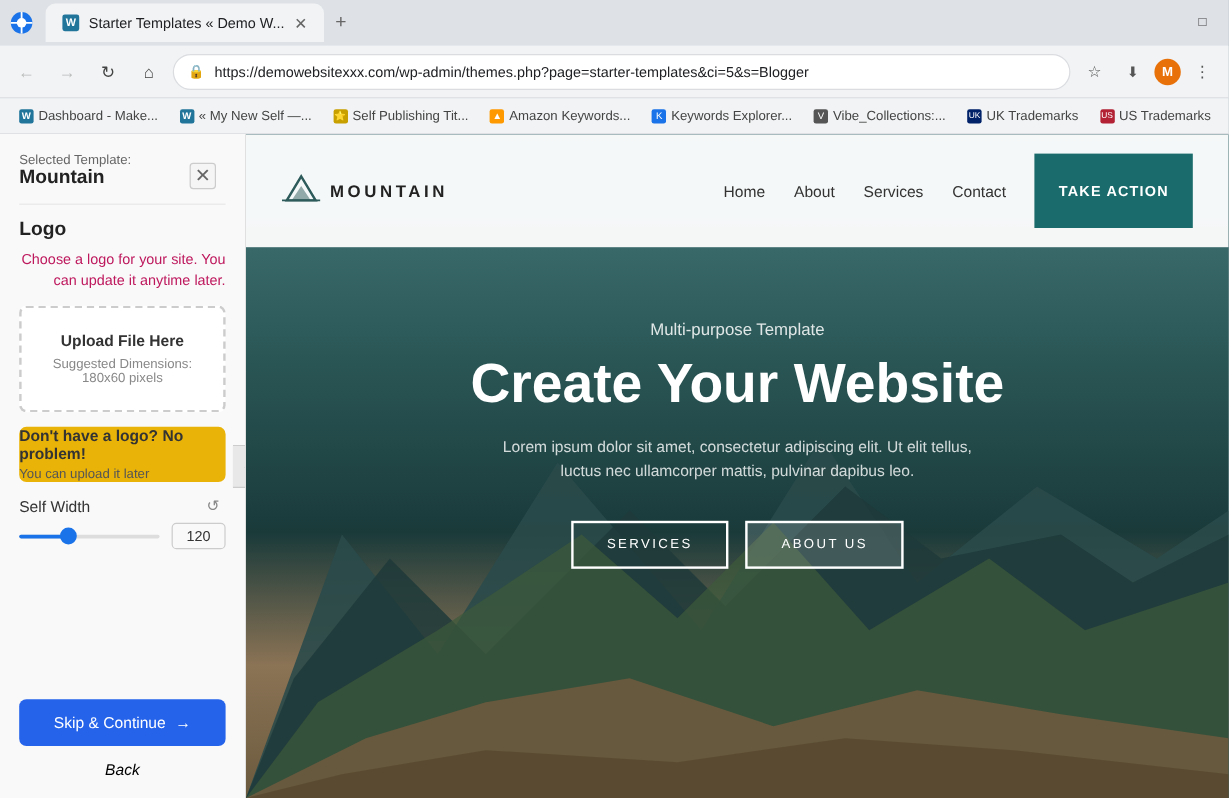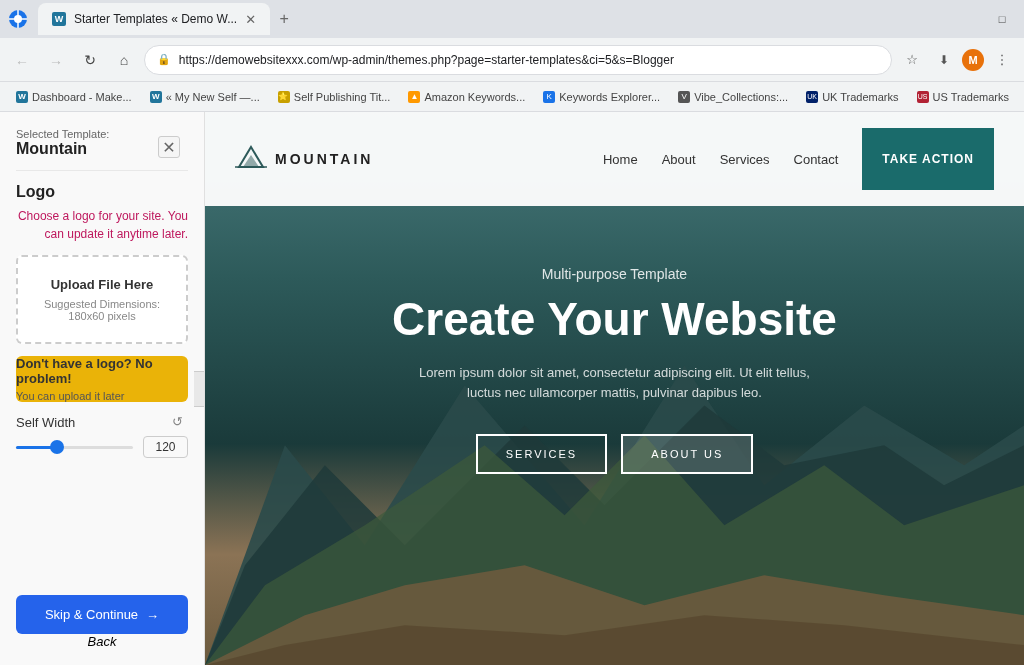--- a/index.html
+++ b/index.html
@@ -45,21 +45,21 @@
     .hint-desc { font-size: 11px; color: #555; }
     .logo-width-label { font-size: 13px; font-weight: 500; color: #333; display: flex; align-items: center; justify-content: space-between; }
     .reset-icon { width: 16px; height: 16px; color: #888; font-size: 13px; }
     .slider-container { display: flex; align-items: center; gap: 10px; margin-top: 6px; }
     .slider-track { flex: 1; height: 3px; background: #ddd; border-radius: 2px; position: relative; cursor: pointer; }
     .slider-fill { width: 35%; height: 100%; background: #1a73e8; border-radius: 2px; }
     .slider-thumb { position: absolute; top: 50%; left: 35%; transform: translate(-50%, -50%); width: 14px; height: 14px; background: #1a73e8; border-radius: 50%; cursor: pointer; }
     .slider-value { border: 1px solid #ccc; border-radius: 4px; padding: 3px 6px; font-size: 12px; width: 45px; text-align: center; color: #333; }
     .skip-btn { background: #2563eb; color: white; border: none; border-radius: 6px; padding: 12px 16px; font-size: 13px; font-weight: 500; cursor: pointer; display: flex; align-items: center; justify-content: center; gap: 8px; width: 100%; }
     .back-link { text-align: center; font-size: 13px; color: #000000; cursor: pointer; font-style: italic; }
-    .sidebar-bottom { margin-top: auto; display: flex; flex-direction: column; gap: 0; padding-top: 12px; }
+    .sidebar-bottom { margin-top: auto; display: flex; flex-direction: column; gap: 12px; padding-top: 12px; }
     .collapse-btn { position: absolute; right: -14px; top: 50%; transform: translateY(-50%); width: 24px; height: 36px; background: #e8e8e8; border-radius: 0 4px 4px 0; display: flex; align-items: center; justify-content: center; cursor: pointer; color: #666; font-size: 12px; border: 1px solid #ccc; border-left: none; z-index: 10; }
 
     
     .preview-area { flex: 1; position: relative; overflow: hidden; }
 
     
     .mountain-site { width: 100%; height: 100%; position: relative; background: #2d5a5a; overflow: hidden; }
     .mountain-bg { position: absolute; inset: 0; background: linear-gradient(180deg, #4a7c7e 0%, #2d5a5a 30%, #1a3a3a 60%, #8b7355 80%, #6b5a3e 100%); }
     .mountain-nav { position: relative; z-index: 10; display: flex; align-items: center; padding: 16px 30px; background: rgba(255,255,255,0.95); }
     .mountain-logo-text { font-size: 14px; font-weight: 700; letter-spacing: 3px; color: #222; text-transform: uppercase; }

